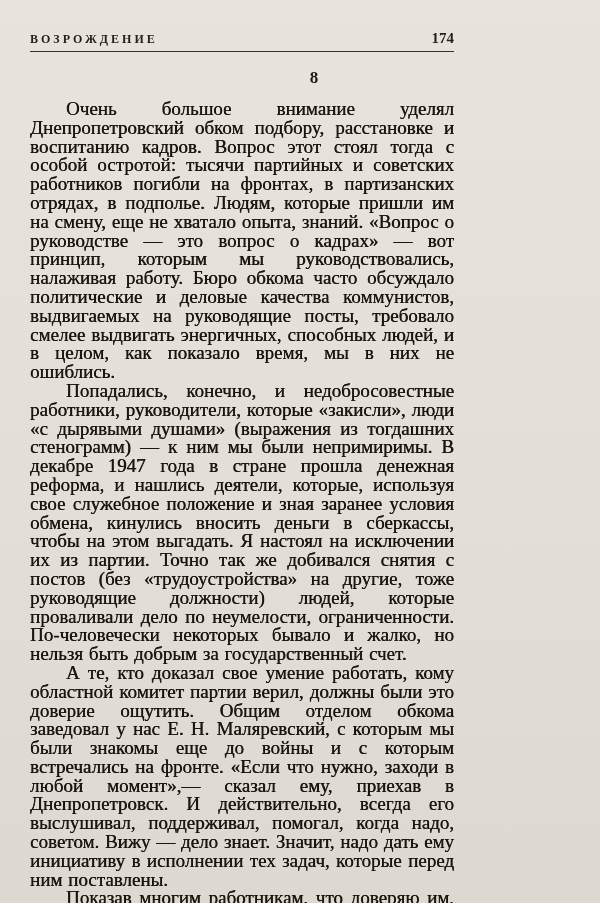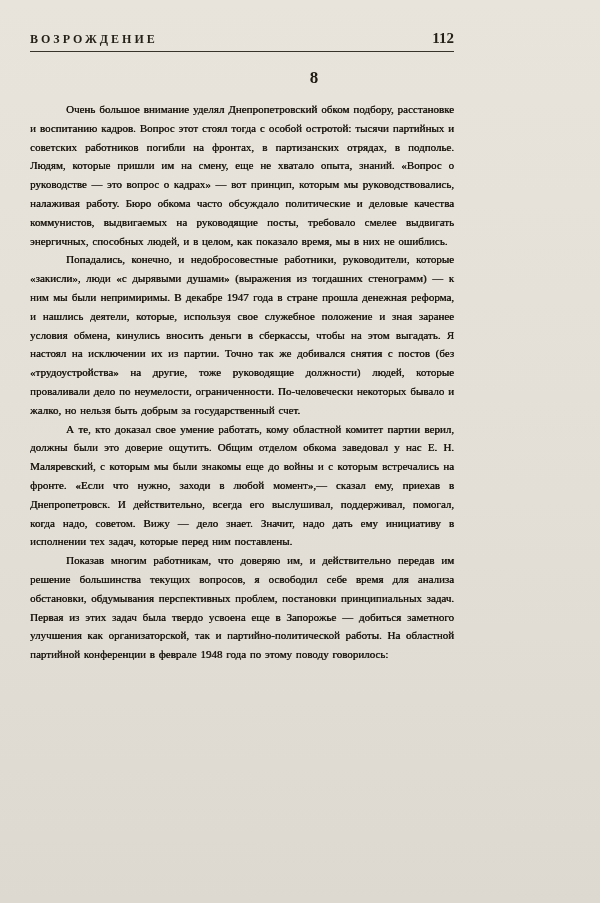--- a/index.html
+++ b/index.html
@@ -44,35 +44,35 @@
     text-align: center;
     position: relative;
     left: 72px;
     font-weight: bold;
     font-size: 17px;
     margin: 16px 0 12px 0;
     color: #201b13;
   }
   .body-text p {
     margin: 0;
-    font-size: 11px;
+    font-size: 19px;
     line-height: 18.8px;
     text-align: justify;
     text-indent: 36px;
     text-shadow: 0.35px 0 0 currentColor;
     word-spacing: 1px;
   }
 </style>
 </head>
 <body>
 
 <div class="page">
   <div class="header">
     <span class="running-title">ВОЗРОЖДЕНИЕ</span>
-    <span class="page-number">112</span>
+    <span class="page-number">174</span>
   </div>
   <div class="rule"></div>
   <div class="section-number">8</div>
   <div class="body-text">
     <p>Очень большое внимание уделял Днепропетровский обком подбору, расстановке и воспитанию кадров. Вопрос этот стоял тогда с особой остротой: тысячи партийных и советских работников погибли на фронтах, в партизанских отрядах, в подполье. Людям, которые пришли им на смену, еще не хватало опыта, знаний. «Вопрос о руководстве — это вопрос о кадрах» — вот принцип, которым мы руководствовались, налаживая работу. Бюро обкома часто обсуждало политические и деловые качества коммунистов, выдвигаемых на руководящие посты, требовало смелее выдвигать энергичных, способных людей, и в целом, как показало время, мы в них не ошиблись.</p>
     <p>Попадались, конечно, и недобросовестные работники, руководители, которые «закисли», люди «с дырявыми душами» (выражения из тогдашних стенограмм) — к ним мы были непримиримы. В декабре 1947 года в стране прошла денежная реформа, и нашлись деятели, которые, используя свое служебное положение и зная заранее условия обмена, кинулись вносить деньги в сберкассы, чтобы на этом выгадать. Я настоял на исключении их из партии. Точно так же добивался снятия с постов (без «трудоустройства» на другие, тоже руководящие должности) людей, которые проваливали дело по неумелости, ограниченности. По-человечески некоторых бывало и жалко, но нельзя быть добрым за государственный счет.</p>
     <p>А те, кто доказал свое умение работать, кому областной комитет партии верил, должны были это доверие ощутить. Общим отделом обкома заведовал у нас Е. Н. Маляревский, с которым мы были знакомы еще до войны и с которым встречались на фронте. «Если что нужно, заходи в любой момент»,— сказал ему, приехав в Днепропетровск. И действительно, всегда его выслушивал, поддерживал, помогал, когда надо, советом. Вижу — дело знает. Значит, надо дать ему инициативу в исполнении тех задач, которые перед ним поставлены.</p>
     <p>Показав многим работникам, что доверяю им, и действительно передав им решение большинства текущих вопросов, я освободил себе время для анализа обстановки, обдумывания перспективных проблем, постановки принципиальных задач. Первая из этих задач была твердо усвоена еще в Запорожье — добиться заметного улучшения как организаторской, так и партийно-политической работы. На областной партийной конференции в феврале 1948 года по этому поводу говорилось:</p>
   </div>
 </div>

